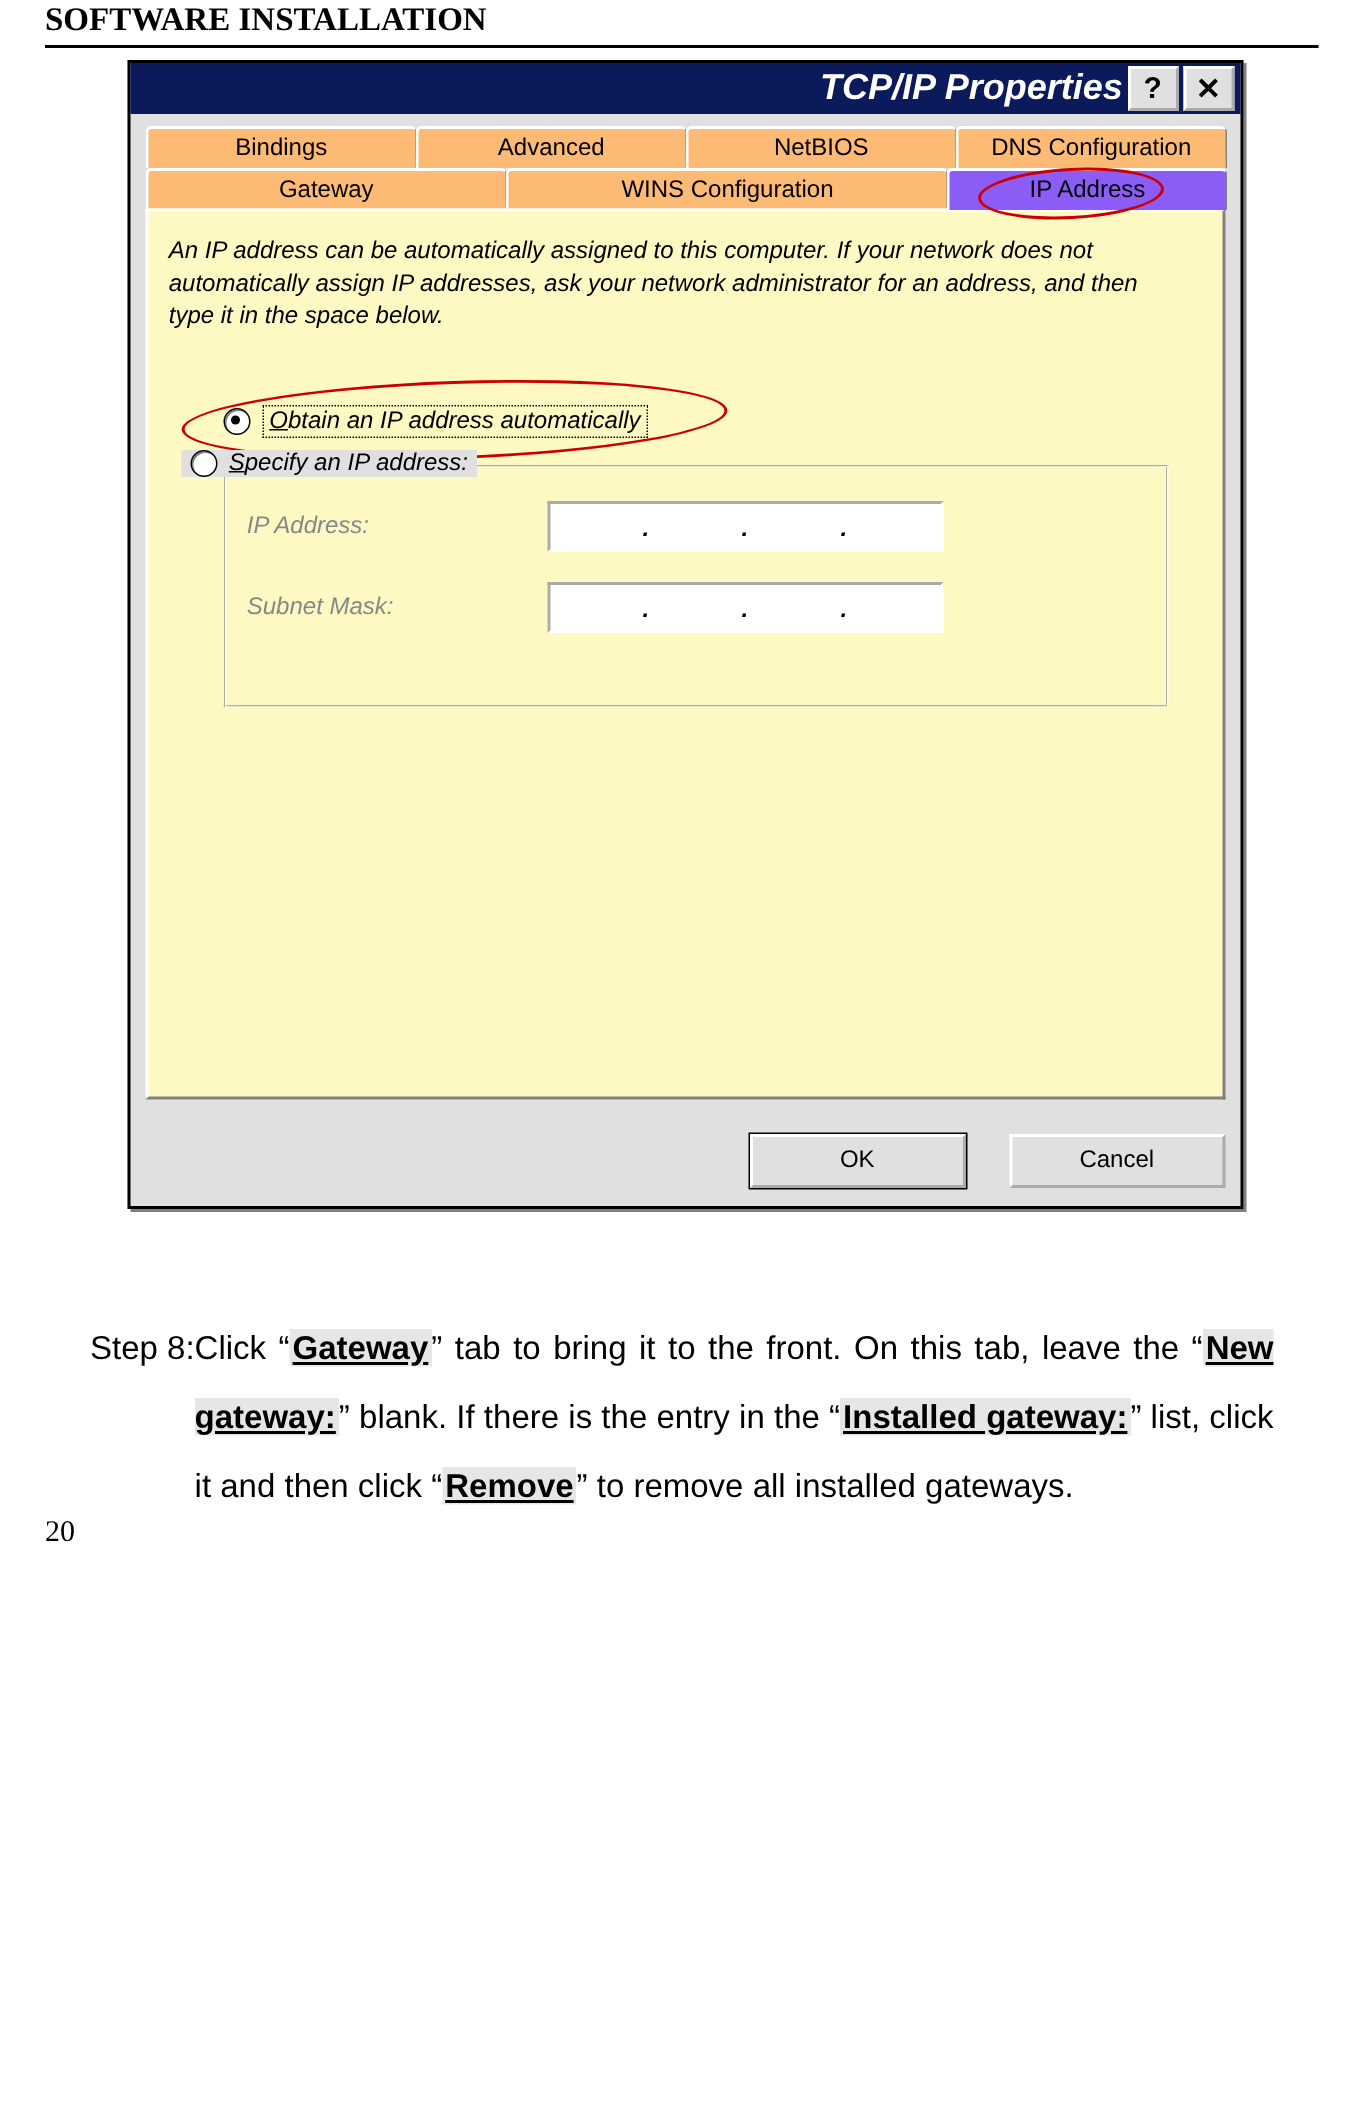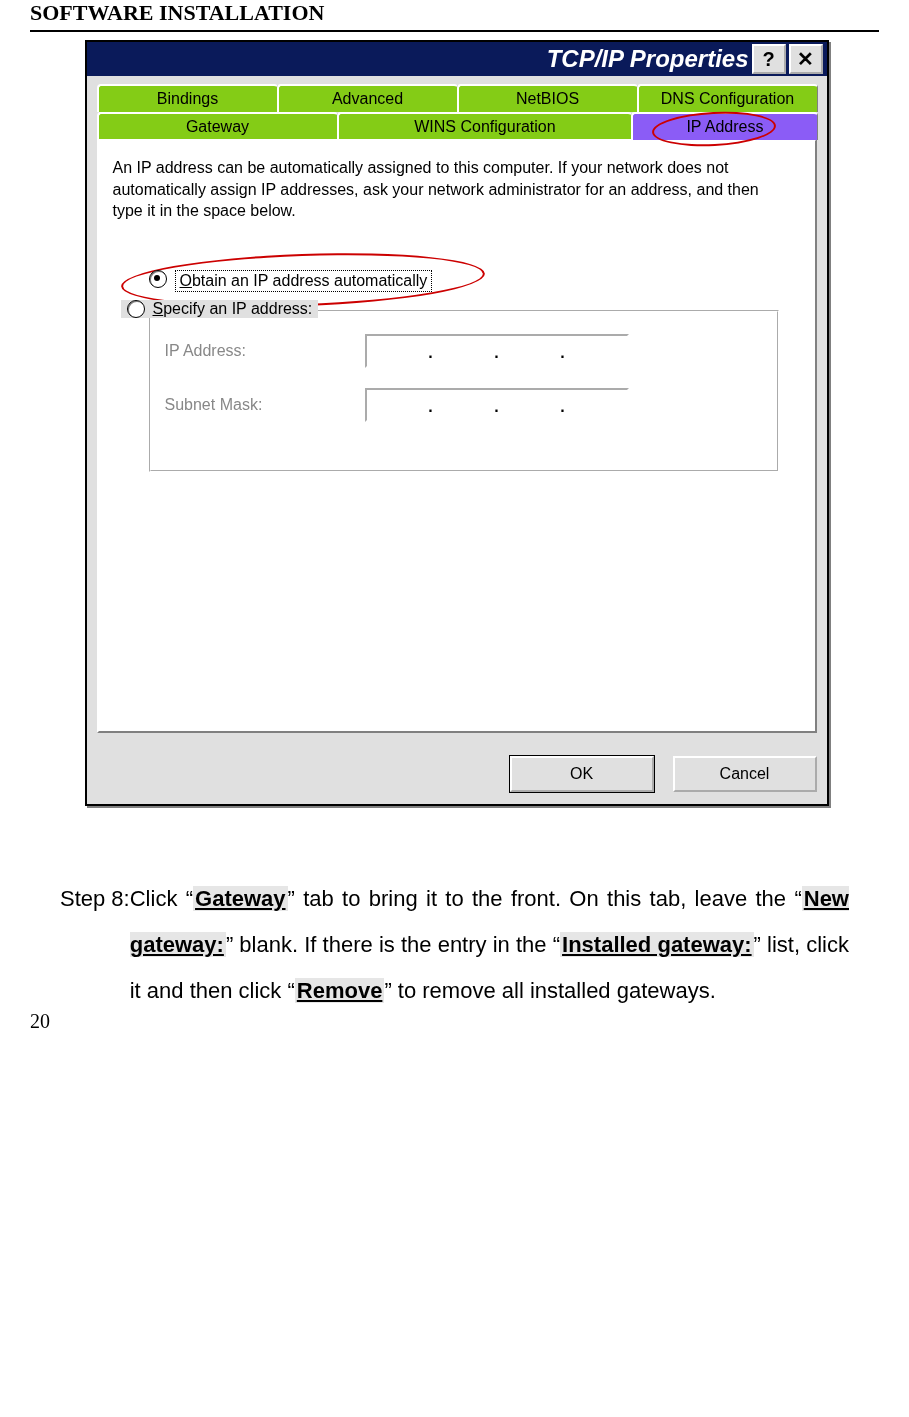--- a/index.html
+++ b/index.html
@@ -71,21 +71,21 @@
   }
   .tabs-area {
     padding: 8px 10px 10px 10px;
   }
   .tabrow {
     display: flex;
     height: 28px;
   }
   .tab {
     flex: 1;
-    background: #84cc16;
+    background: #fdba74;
     border: 1px solid #808080;
     border-top: 2px solid #fff;
     border-left: 2px solid #fff;
     border-bottom: 0;
     border-radius: 4px 4px 0 0;
     display: flex;
     align-items: center;
     justify-content: center;
     font-size: 16px;
     font-family: Arial, sans-serif;
@@ -104,39 +104,41 @@
     height: 30px;
     border: 2px solid #c00;
     border-radius: 50%;
     transform: rotate(-3deg);
     pointer-events: none;
   }
   .tab-panel {
     border: 2px solid #fff;
     border-right-color: #808080;
     border-bottom-color: #808080;
-    background: #ffffff;
+    background: #fef9c3;
     padding: 16px 26px 14px 14px;
     min-height: 560px;
     position: relative;
     top: -1px;
+    font-style: italic;
   }
   .desc {
     font-size: 16px;
     line-height: 1.35;
     font-family: Arial, sans-serif;
     color: #000;
     margin-bottom: 48px;
   }
   .radio-wrap {
     position: relative;
     margin-left: 36px;
   }
   .radio-line {
     display: flex;
+    align-items: center;
     gap: 8px;
     font-size: 16px;
   }
   .radio {
     width: 16px;
     height: 16px;
     border-radius: 50%;
     border: 1px solid #000;
     background: #fff;
     position: relative;
@@ -211,21 +213,21 @@
     width: 4px;
     display: flex;
     align-items: flex-end;
     justify-content: center;
     padding-bottom: 4px;
     font-weight: bold;
   }
   .btnrow {
     display: flex;
     justify-content: flex-end;
-    gap: 19px;
+    gap: 29px;
     padding: 12px 10px 12px 10px;
   }
   .btn {
     width: 140px;
     height: 32px;
     background: #e0e0e0;
     border: 2px outset #fff;
     display: flex;
     align-items: center;
     justify-content: center;

